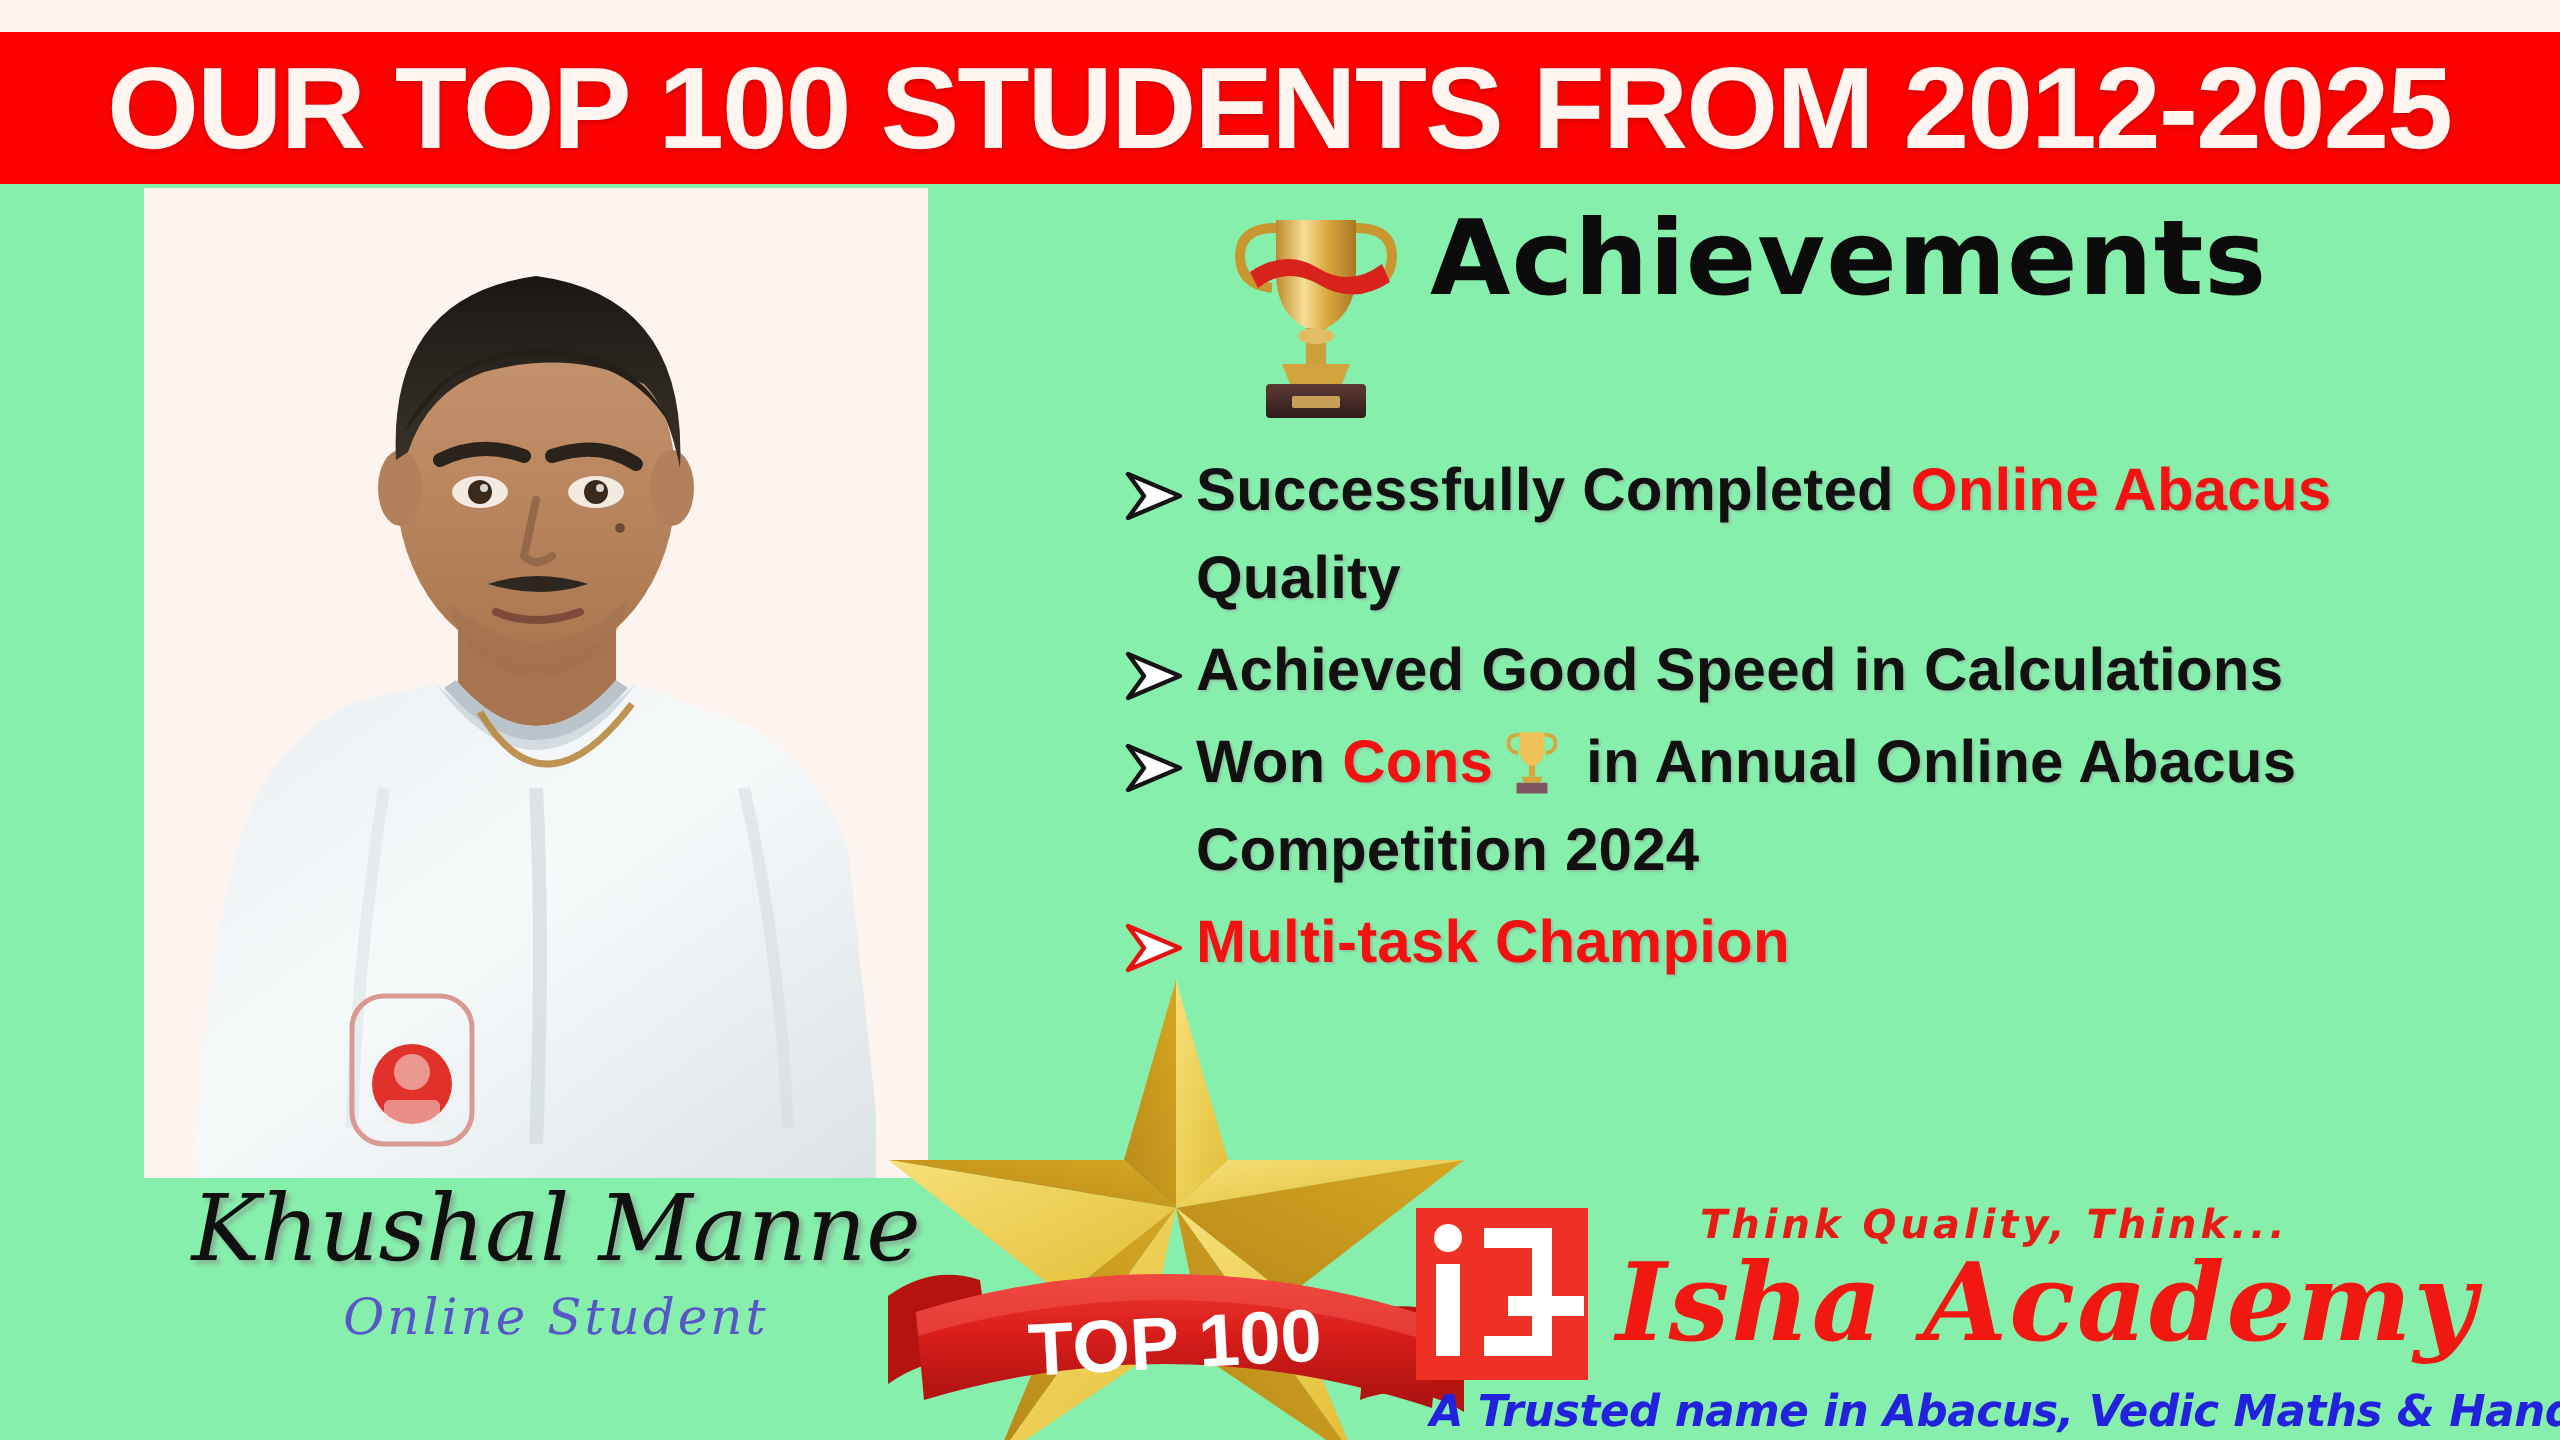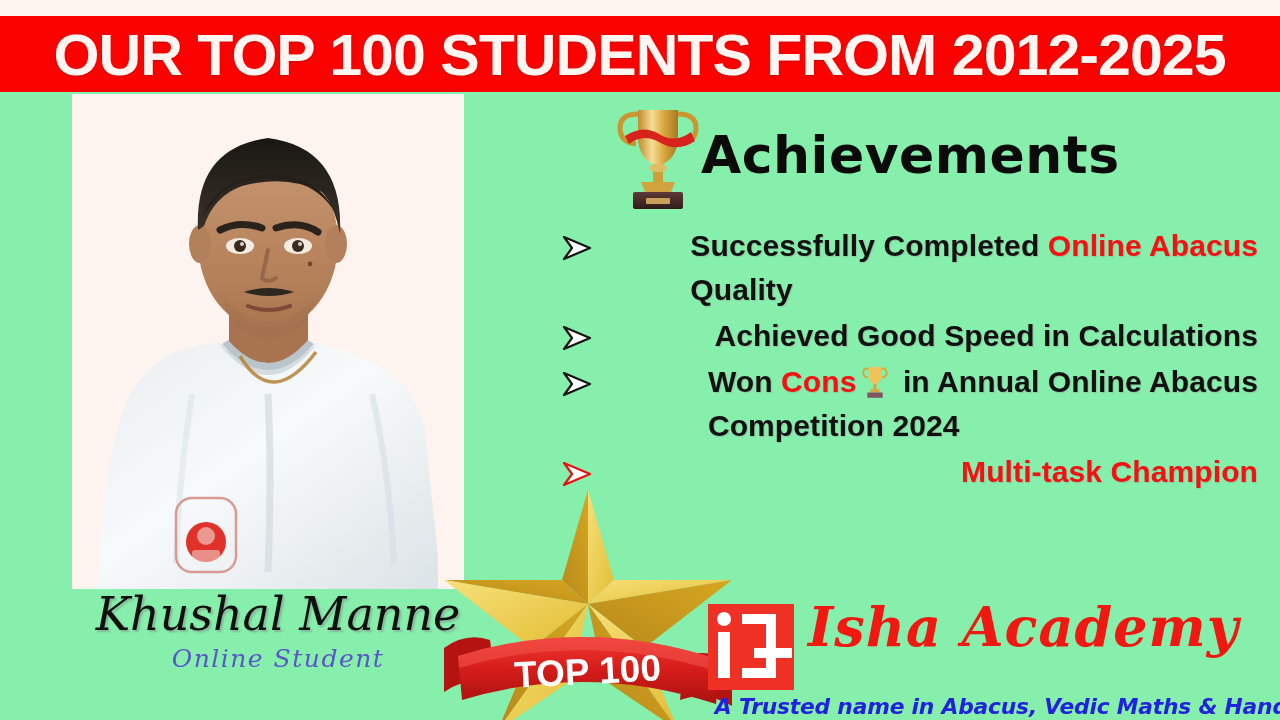--- a/index.html
+++ b/index.html
@@ -31,39 +31,38 @@
   
   .photo-wrap{
     position:absolute;left:72px;top:78px;width:392px;height:495px;
     overflow:hidden;
   }
   .photo-svg{display:block;width:392px;height:495px;}
 
   
   .ach-head{
     position:absolute;left:615px;top:84px;
-    display:flex;align-items:center;
+    display:flex;gap:14px;
   }
   .trophy-big{width:86px;height:110px;}
   .ach-title{
     font-family:"DejaVu Sans",sans-serif;
     font-weight:bold;
     font-size:52px;
     color:#0B0B0B;
     letter-spacing:.5px;
   }
 
   
   .ach-list{
     position:absolute;left:558px;top:208px;width:700px;
   }
   .ach-item{
     display:flex;align-items:flex-start;
     margin-bottom:2px;
-    justify-content:space-between;
   }
   .bullet{
     flex:0 0 auto;width:40px;height:40px;margin-top:4px;
   }
   .ach-text{
     font-family:"Liberation Sans Narrow","Liberation Sans",sans-serif;
     font-weight:bold;
     font-size:30px;
     line-height:44px;
     color:#111111;
@@ -321,18 +320,19 @@
 
   <div class="logo-block">
     <svg class="logo-mark" viewBox="0 0 86 86">
       <rect x="0" y="0" width="86" height="86" fill="#EE3124"></rect>
       <circle cx="16" cy="15" r="7" fill="#FFFFFF"></circle>
       <rect x="10" y="28" width="12" height="46" fill="#FFFFFF"></rect>
       <path d="M34 10 h34 v34 h16 v10 h-16 v20 h-34 v-10 h24 v-10 h-24 v-10 h24 v-24 h-24 Z" fill="#FFFFFF"></path>
       <rect x="34" y="44" width="12" height="20" fill="#EE3124"></rect>
     </svg>
     <div class="logo-texts">
+      <div class="logo-think">Think Quality,  Think...</div>
       <div class="logo-name">Isha Academy</div>
     </div>
     <div class="logo-tagline">A Trusted name in Abacus, Vedic Maths &amp; Handwriting Improvement</div>
   </div>
 
 </div>
 
 </body></html>

